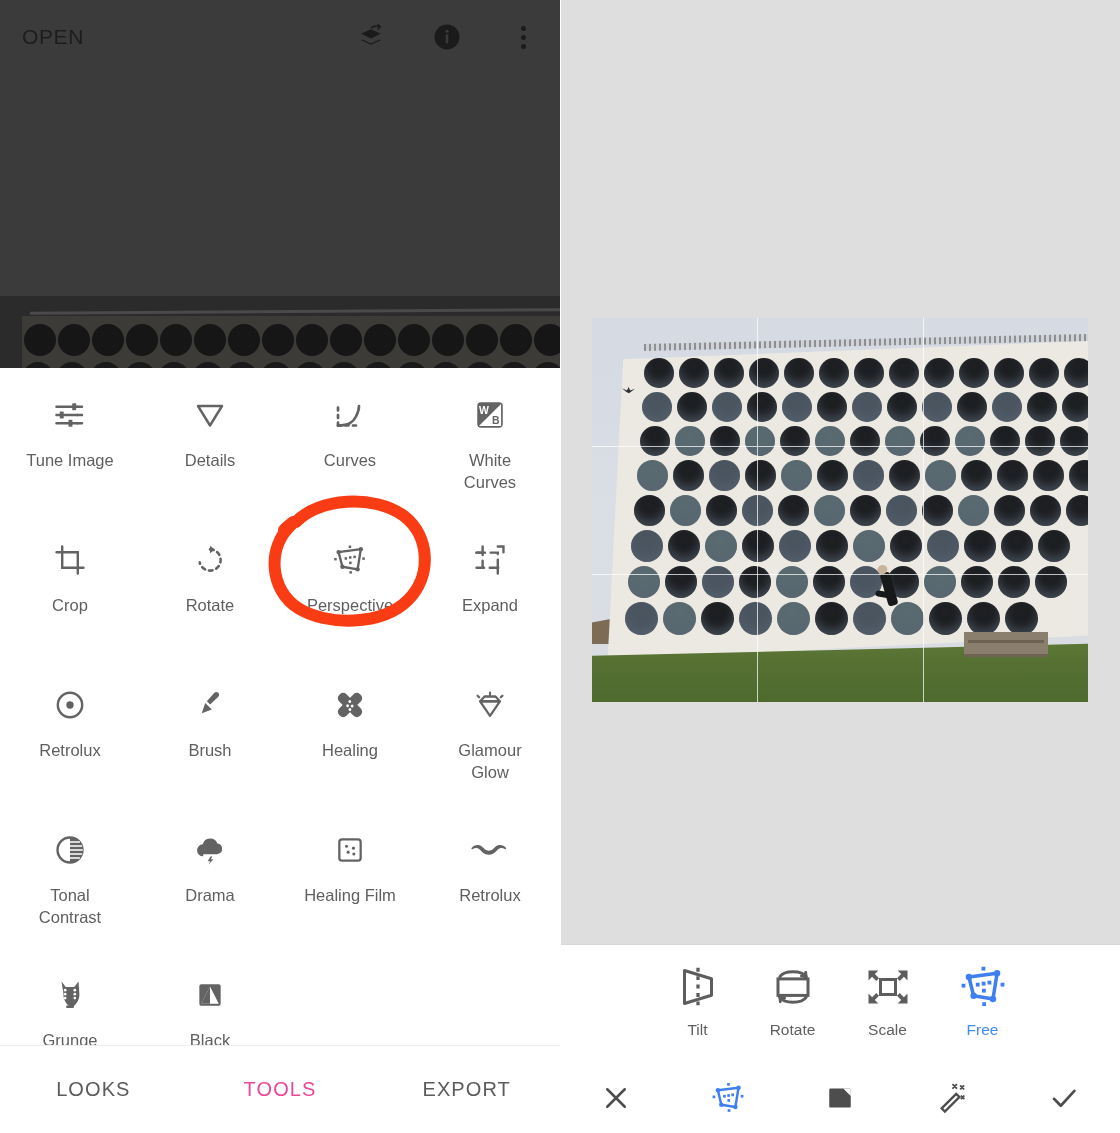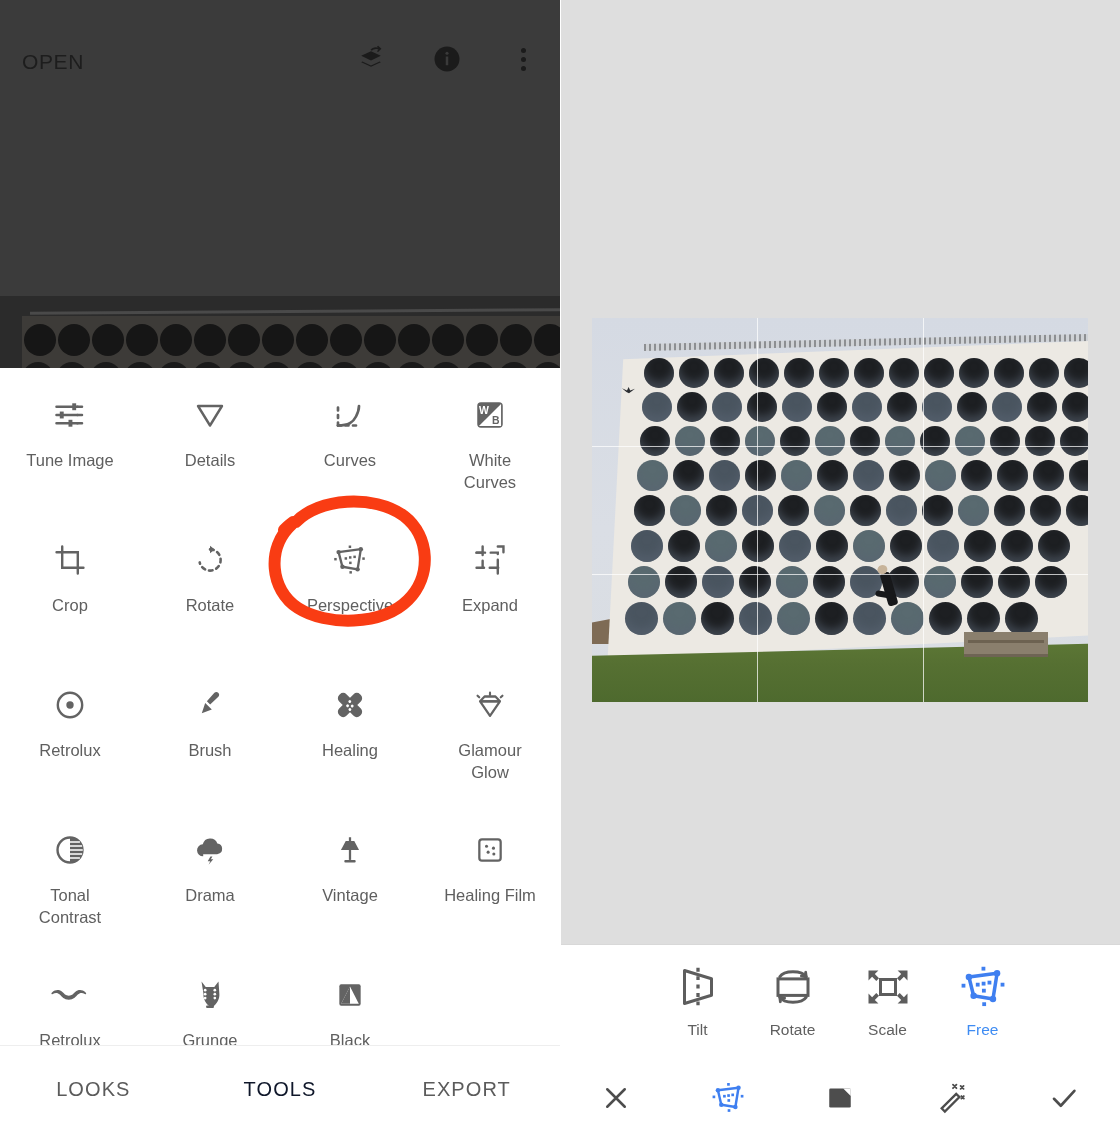--- a/index.html
+++ b/index.html
@@ -31,21 +31,21 @@
   .dark-photo .holes i {
     display:block; width:32px; height:32px; border-radius:50%;
     background:#161616; flex:0 0 auto; margin-top:2px;
   }
   .dark-photo .holes2 { position:absolute; left:22px; right:0; top:66px; height:40px; display:flex; gap:2px; }
   .dark-photo .holes2 i { display:block; width:32px; height:32px; border-radius:50%; background:#1a1a1a; flex:0 0 auto; }
 
   
   .topbar {
     position:absolute; left:0; top:0; width:560px; height:74px;
-    display:flex; align-items:flex-end; padding:0 22px;
+    display:flex; align-items:center; padding:0 22px;
     z-index:5;
   }
   .open-label {
     font-size:21px; letter-spacing:.6px; color:#1d1d1d; font-weight:400;
   }
   .topbar-icons { margin-left:auto; display:flex; align-items:center; gap:46px; }
   .ticon { width:30px; height:30px; display:flex; align-items:center; justify-content:center; color:#1b1b1b; }
   .ticon svg { display:block; }
   .dots3 { display:flex; flex-direction:column; gap:4px; align-items:center; }
   .dots3 span { width:5px; height:5px; border-radius:50%; background:#1b1b1b; display:block; }
@@ -74,21 +74,21 @@
   
   .bottom-nav {
     position:absolute; left:0; bottom:0; width:560px; height:88px;
     display:flex; align-items:center; background:#fff;
     border-top:1px solid #eeeeee; z-index:8;
   }
   .nav-item {
     flex:1; text-align:center; font-size:20px; letter-spacing:1.1px;
     color:#5b5b5b; cursor:pointer;
   }
-  .nav-item.active { color:#0f172a; }
+  .nav-item.active { color:#ec4899; }
 
   
   .panel-right { position:relative; width:560px; height:1133px; background:#dedede; overflow:hidden; }
 
   .compare-icon {
     position:absolute; right:22px; top:50px; width:34px; height:30px;
     display:flex; align-items:center; justify-content:center; color:#6d6d6d;
   }
 
   .canvas-area { position:absolute; left:0; top:0; width:560px; height:944px; background:#dedede; }
@@ -438,31 +438,20 @@
         <div class="tool">
           <div class="tool-ic">
             <svg width="34" height="34" viewBox="0 0 24 24" fill="currentColor">
               <path d="M7.2 16.4a4.2 4.2 0 0 1-.3-8.4 5.4 5.4 0 0 1 10.3-.6 3.8 3.8 0 0 1 .3 7.5 3.8 3.8 0 0 1-.5.1H7.2z"></path>
               <path d="M12.3 16.6 10.4 20h1.8l-1.2 2.4 3.3-3.8h-1.7l1.1-2z"></path>
             </svg>
           </div>
           <div class="tool-lb">Drama</div>
         </div>
 
-        <div class="tool">
-          <div class="tool-ic">
-            <svg width="34" height="34" viewBox="0 0 24 24" fill="currentColor">
-              <path d="M11.2 3h1.6v3h-1.6z"></path>
-              <path d="M5.6 12 9 5.6h6L18.4 12H5.6z"></path>
-              <rect x="11.2" y="12" width="1.6" height="7"></rect>
-              <rect x="8" y="19" width="8" height="1.8" rx=".7"></rect>
-            </svg>
-          </div>
-          <div class="tool-lb">Vintage</div>
-        </div>
 
         <div class="tool">
           <div class="tool-ic">
             <svg width="32" height="32" viewBox="0 0 24 24" fill="none" stroke="currentColor" stroke-width="1.7">
               <rect x="4" y="4" width="16" height="16" rx="2"></rect>
               <g fill="currentColor" stroke="none">
                 <circle cx="9.4" cy="9.2" r="1.15"></circle>
                 <circle cx="14.6" cy="10.6" r="1.15"></circle>
                 <circle cx="10.6" cy="13.6" r="1.15"></circle>
                 <circle cx="14.9" cy="15" r="1.15"></circle>

